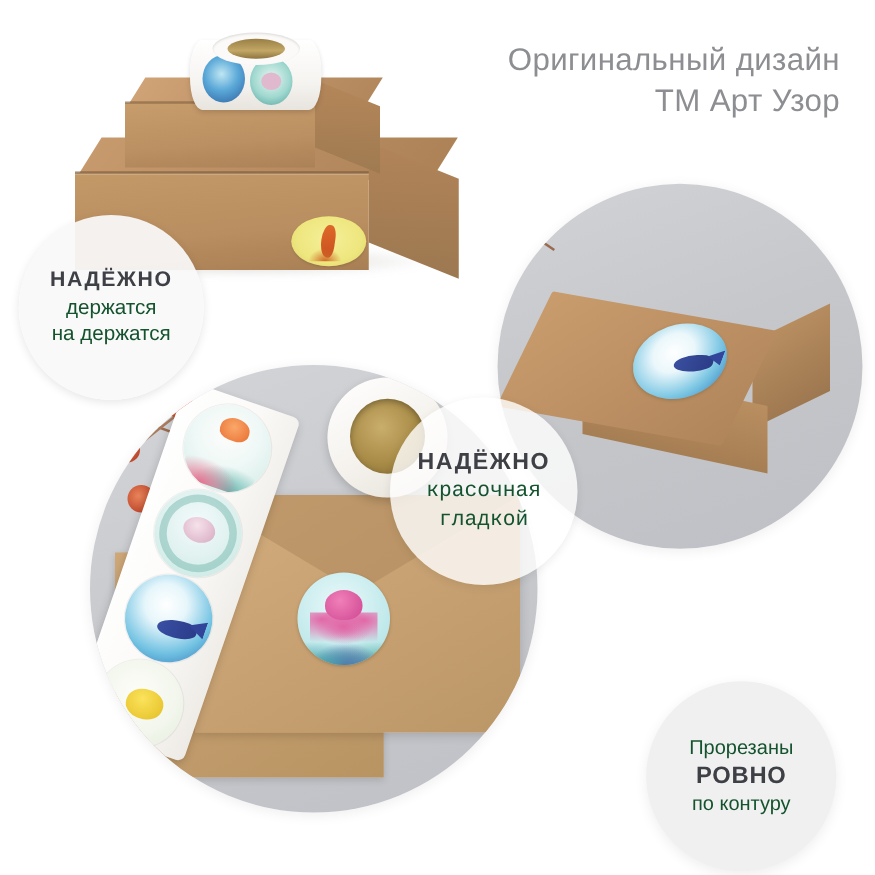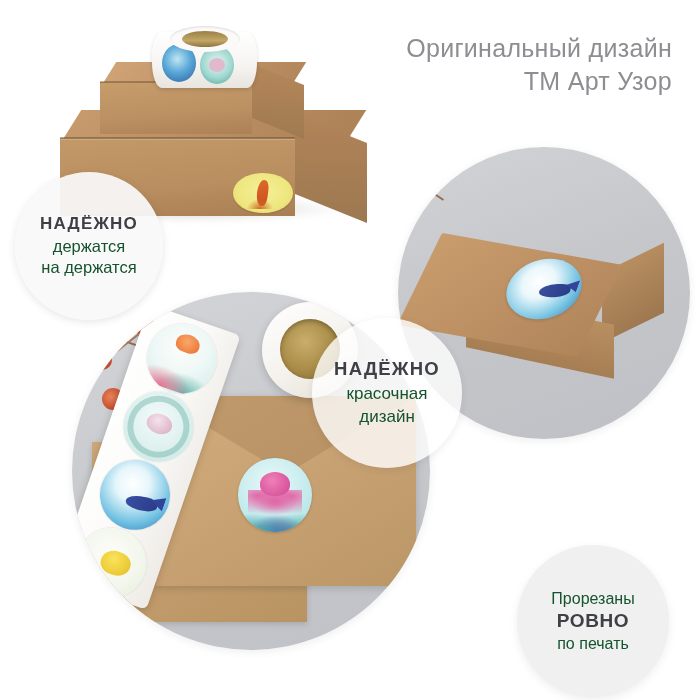--- a/index.html
+++ b/index.html
@@ -301,21 +301,21 @@
   }
   .badge-reliable .big{font-size:17px;margin-bottom:2px;}
   .badge-reliable .sm{font-size:16.5px;line-height:1.27;}
 
   .badge-print{
     left:312px;top:318px;width:150px;height:150px;
     background:rgba(255,255,255,.80);
     box-shadow:0 2px 8px rgba(0,0,0,.08);
   }
   .badge-print .big{font-size:18.5px;margin-bottom:3px;}
-  .badge-print .sm{font-size:17px;line-height:1.3;}
+  .badge-print .sm{font-size:17px;line-height:1.3;font-family:Liberation Mono, monospace;}
 
   .badge-cut{
     left:517px;top:545px;width:152px;height:152px;
     background:#f0f0f1;
     box-shadow:0 3px 10px rgba(0,0,0,.07);
   }
   .badge-cut .sm{font-size:16px;line-height:1.35;}
   .badge-cut .big{font-size:19px;letter-spacing:.6px;line-height:1.25;}
 </style>
 </head>
@@ -404,22 +404,22 @@
 
   <div class="badge badge-reliable">
     <span class="big">НАДЁЖНО</span>
     <span class="sm">держатся</span>
     <span class="sm">на держатся</span>
   </div>
 
   <div class="badge badge-print">
     <span class="big">НАДЁЖНО</span>
     <span class="sm">красочная</span>
-    <span class="sm">дизайн</span>
+    <span class="sm">гладкой</span>
   </div>
 
   <div class="badge badge-cut">
     <span class="sm">Прорезаны</span>
     <span class="big">РОВНО</span>
-    <span class="sm">по печать</span>
+    <span class="sm">по контуру</span>
   </div>
 
 </div>
 
 </body></html>

